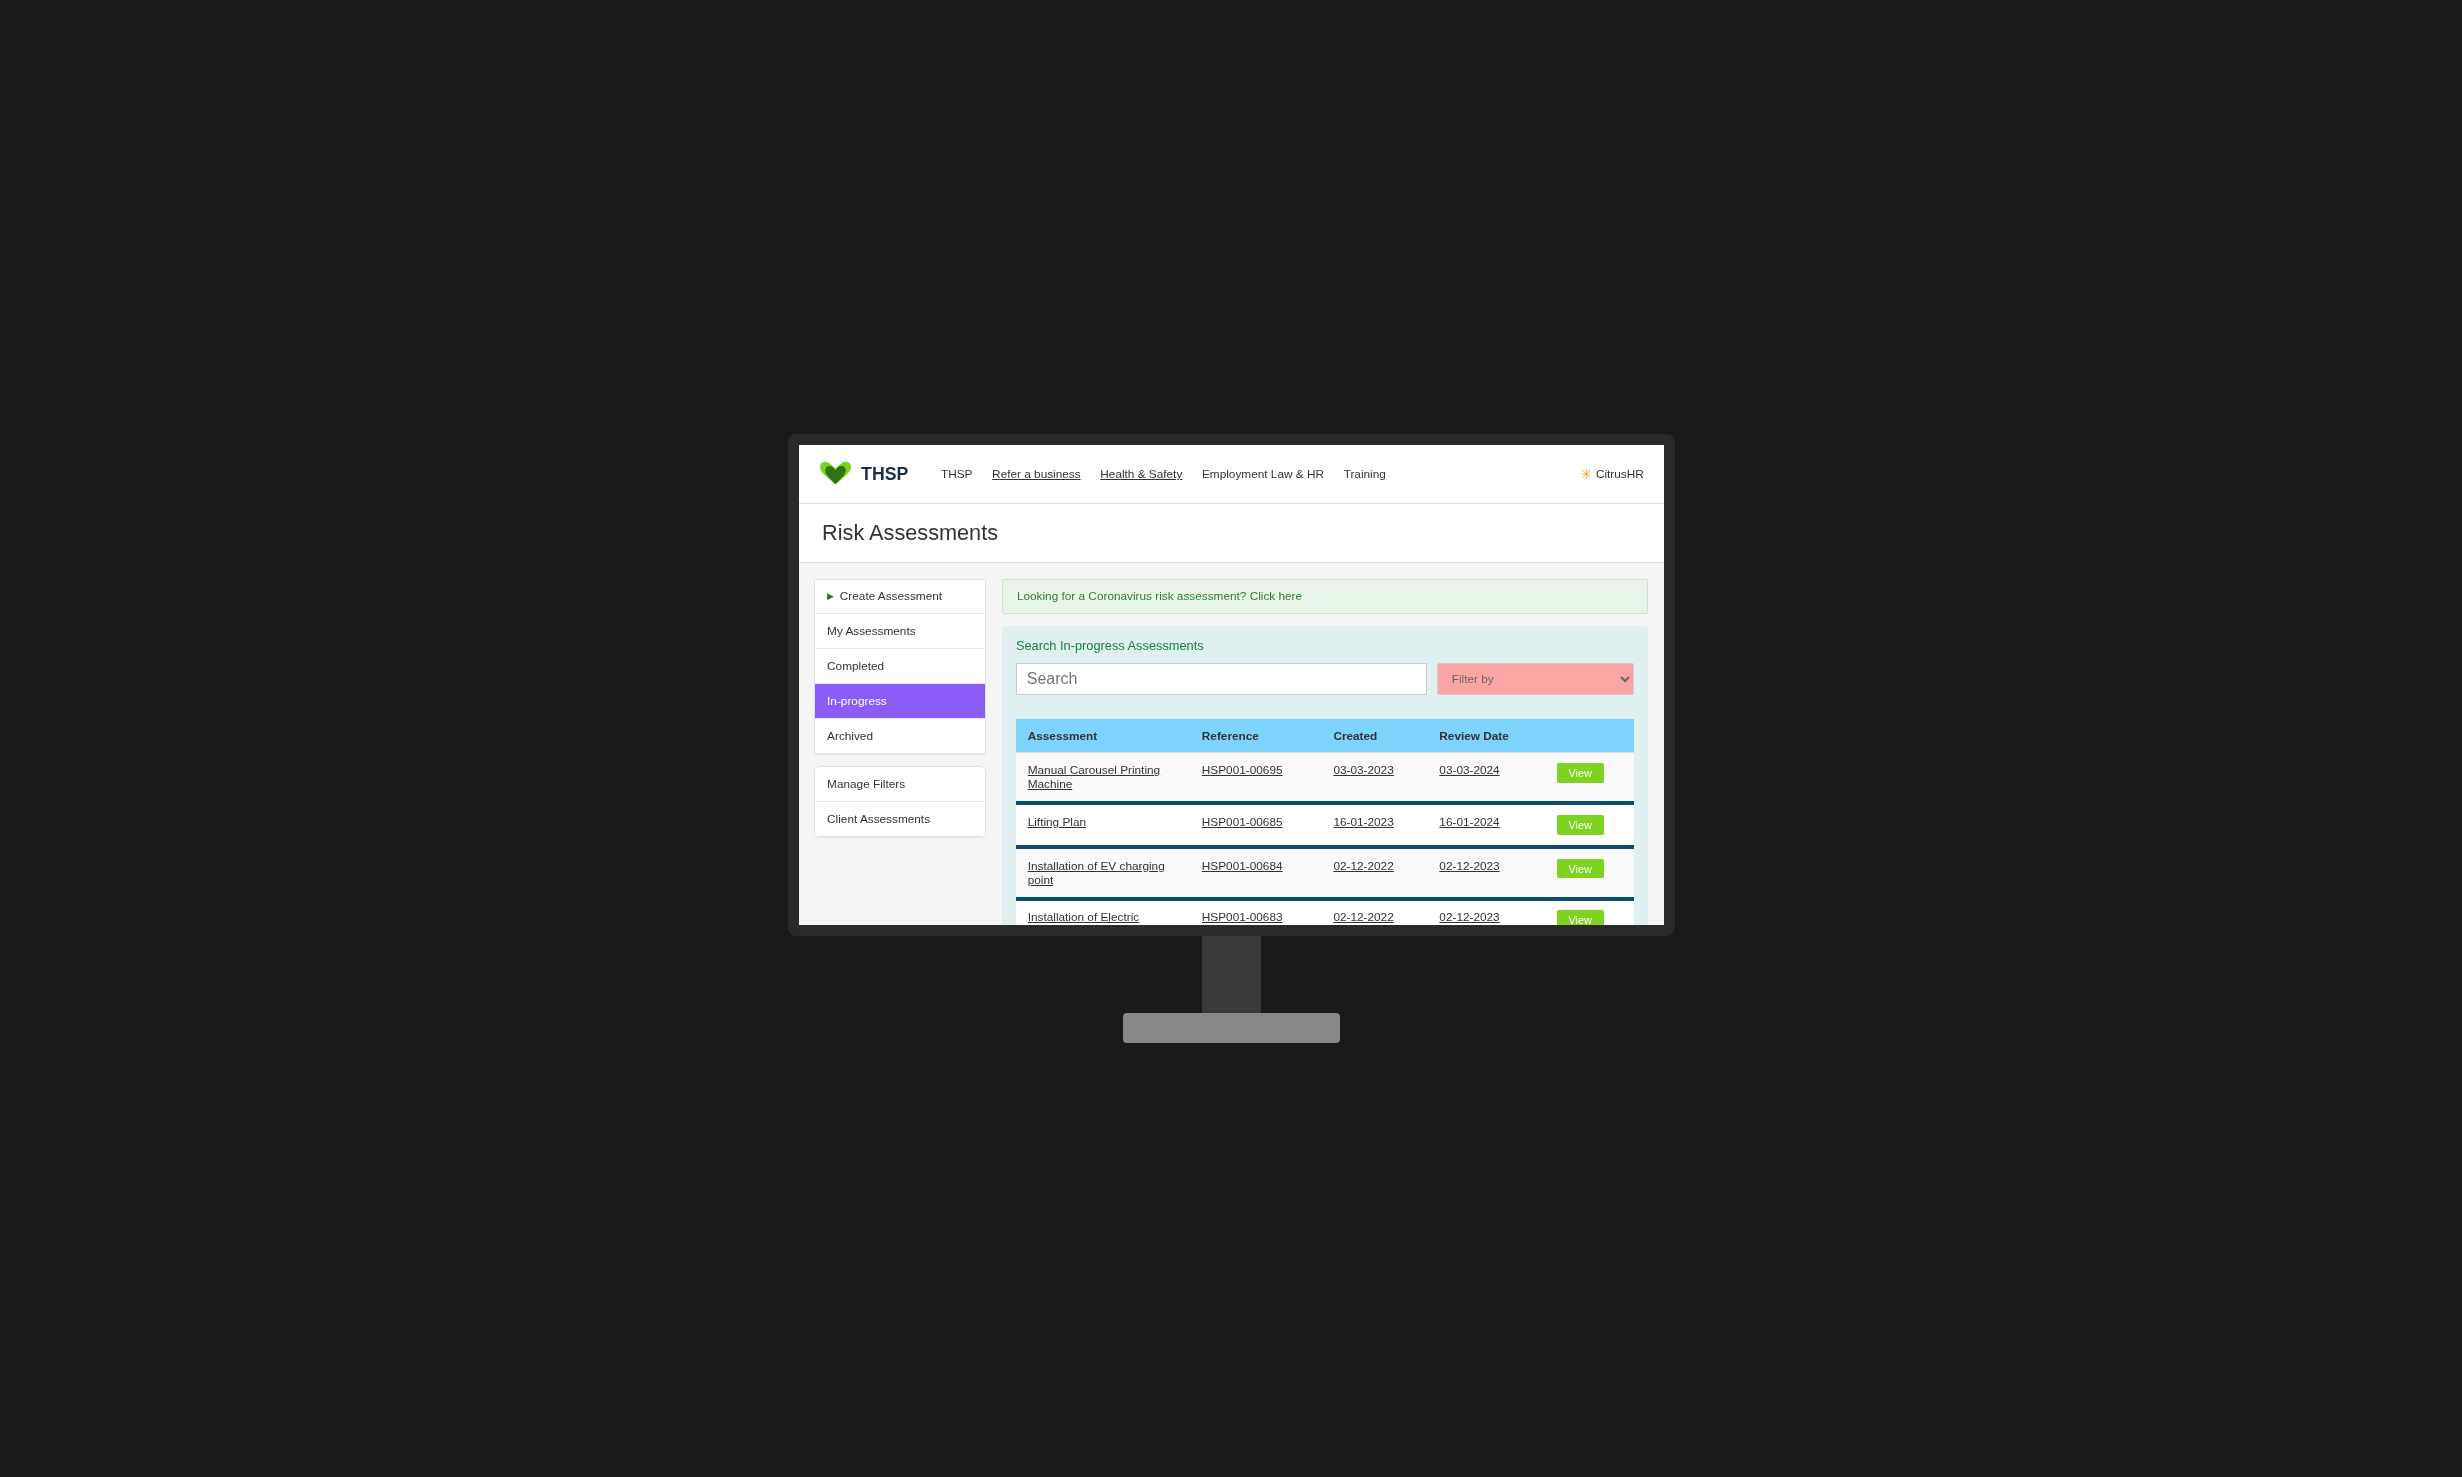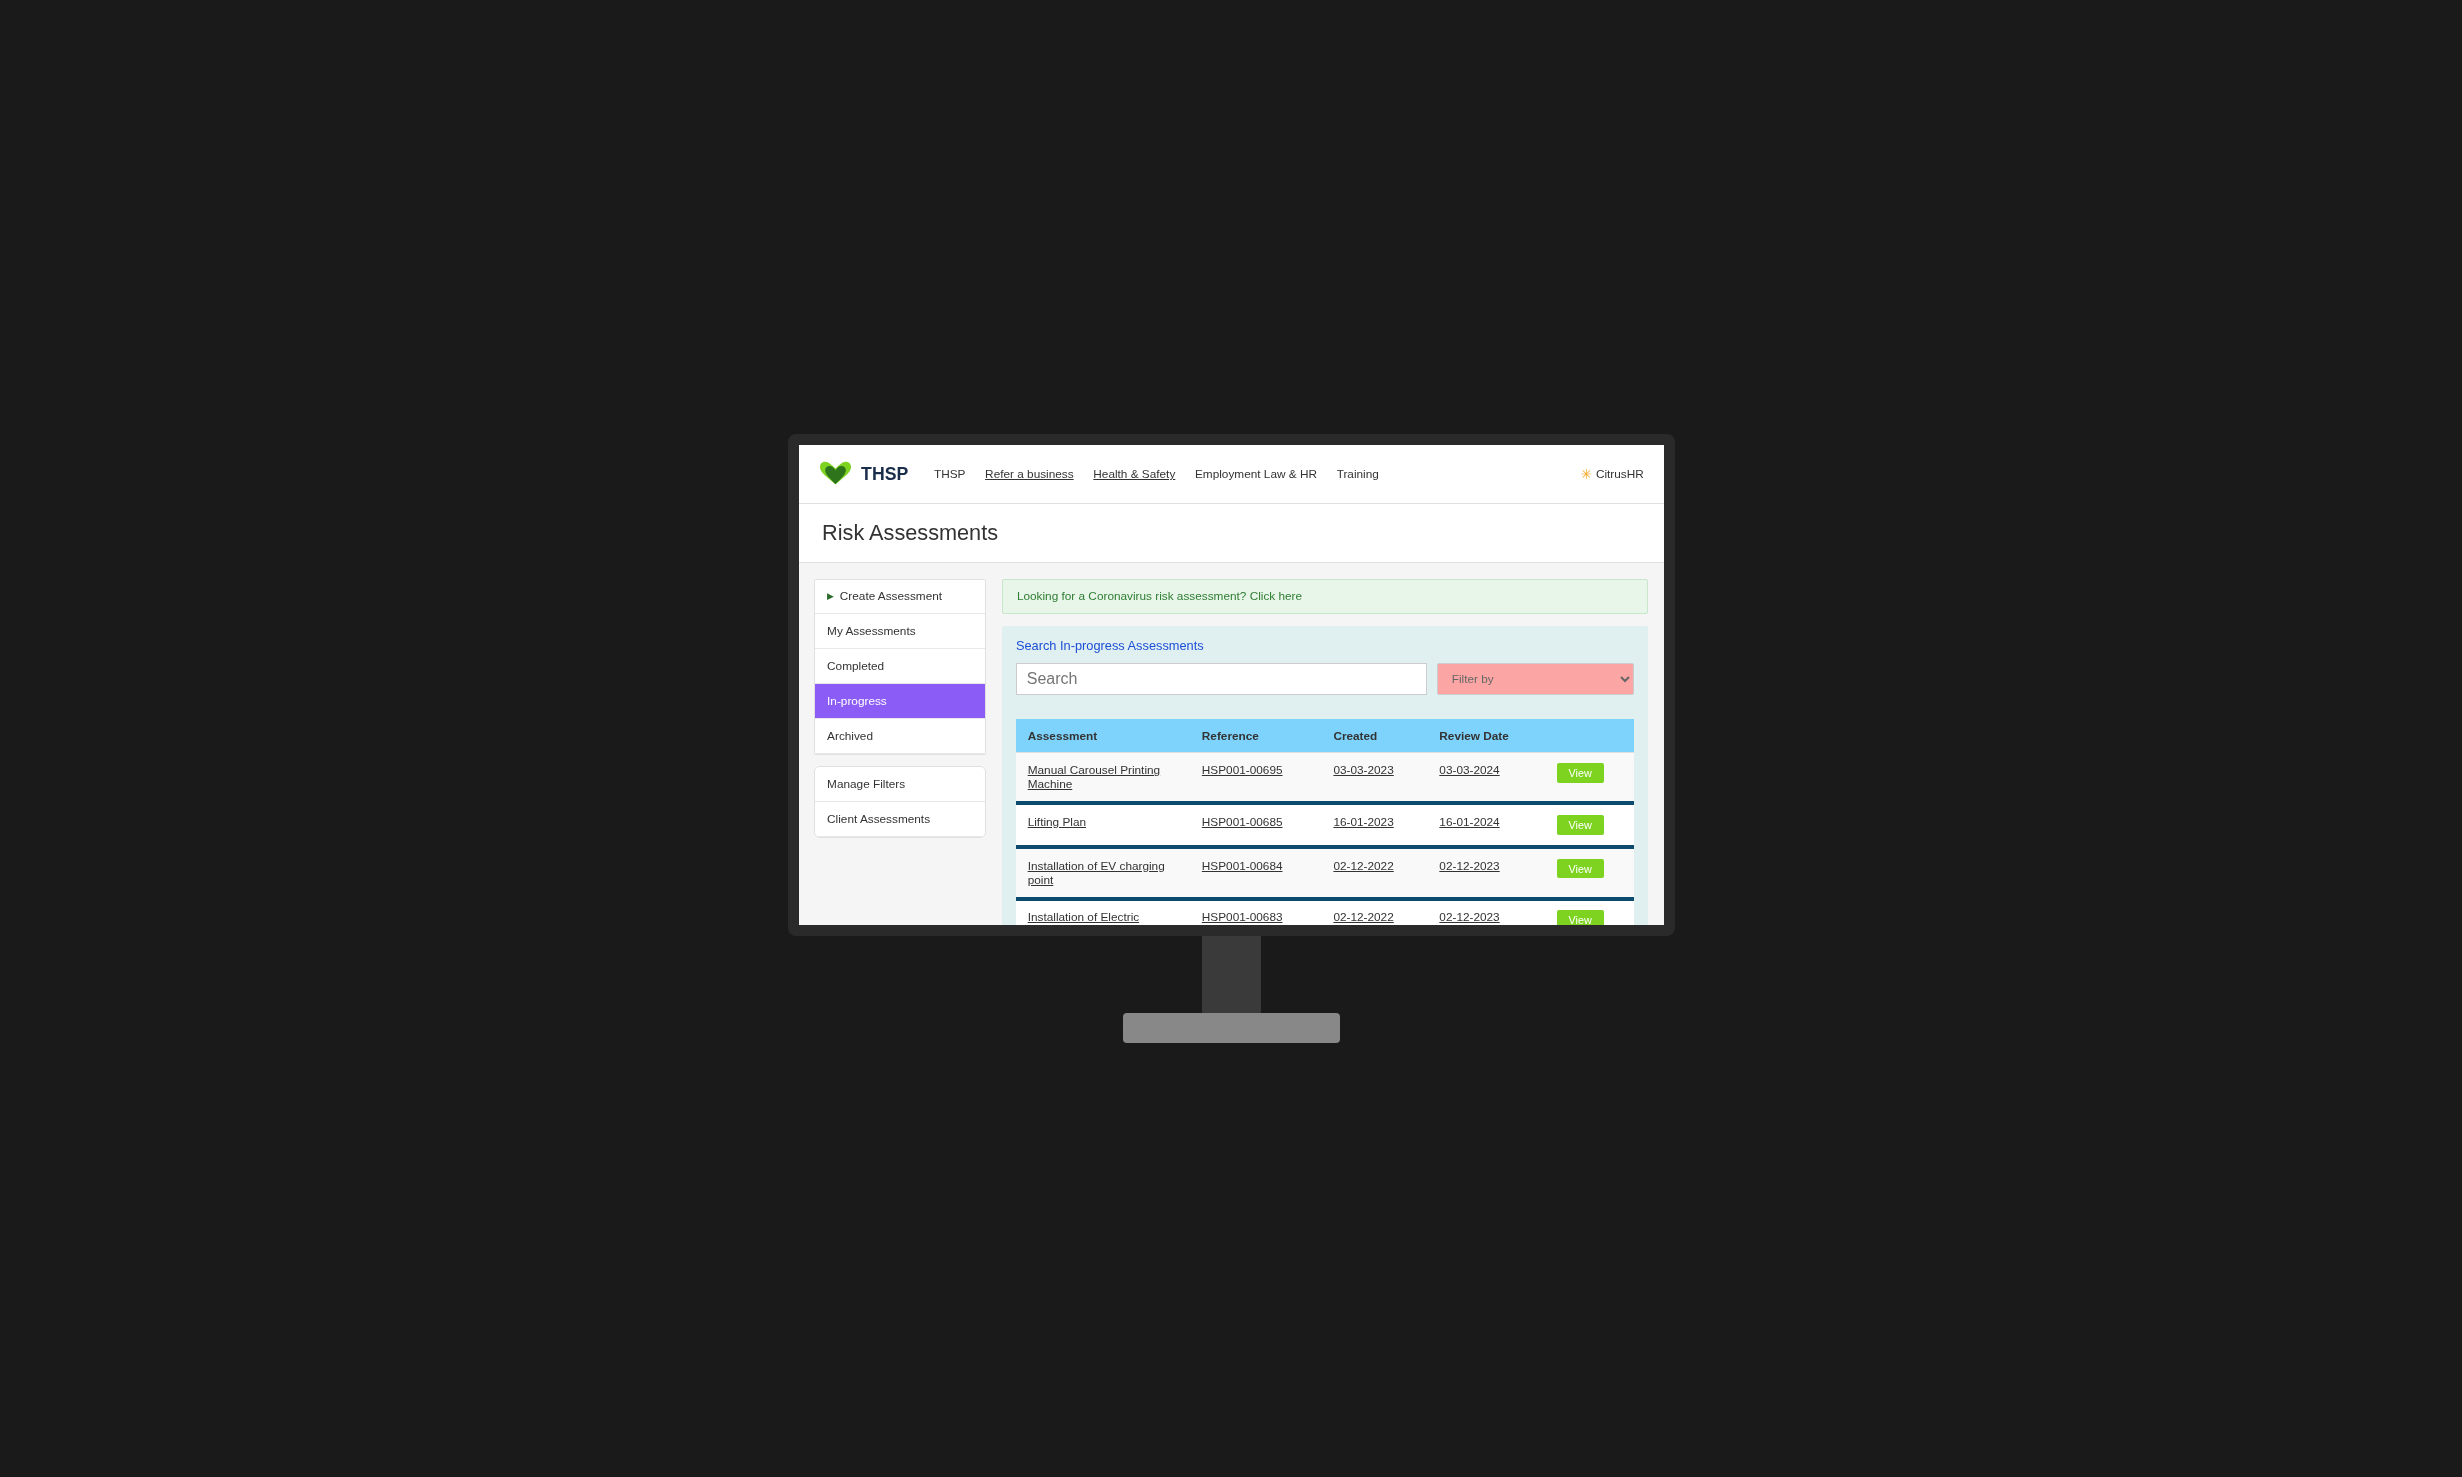--- a/index.html
+++ b/index.html
@@ -45,21 +45,21 @@
     }
 
     
     .nav-bar {
       background: #fff;
       border-bottom: 1px solid #e0e0e0;
       display: flex;
       align-items: center;
       padding: 0 19.7px;
       height: 59px;
-      gap: 6px;
+      gap: 13px;
     }
 
     .logo-area {
       display: flex;
       align-items: center;
       gap: 7.9px;
       margin-right: 19.7px;
     }
 
     .logo-icon {
@@ -195,21 +195,21 @@
     }
 
     .search-section {
       background: #e0f0f0;
       padding: 11.8px 13.8px;
       border-radius: 2px;
     }
 
     .search-title {
       font-size: 12.8px;
-      color: #1d4ed8;
+      color: #15803d;
       margin-bottom: 9.9px;
       font-weight: 500;
     }
 
     .search-controls {
       display: flex;
       gap: 9.9px;
     }
 
     .search-input {

